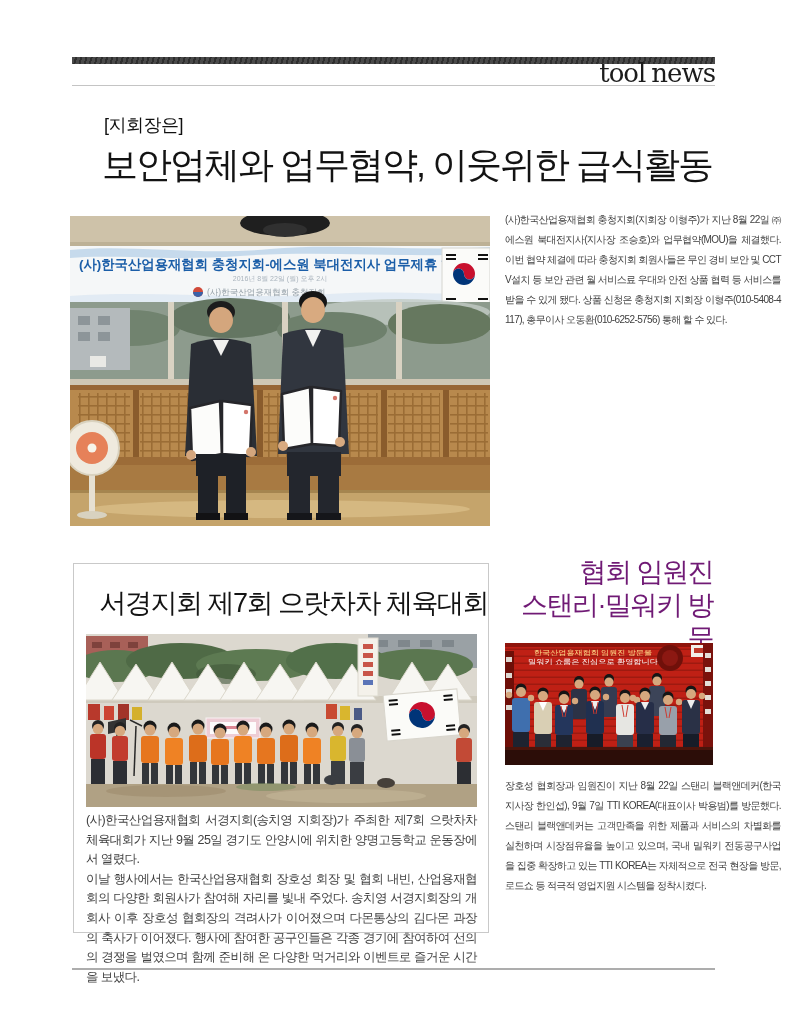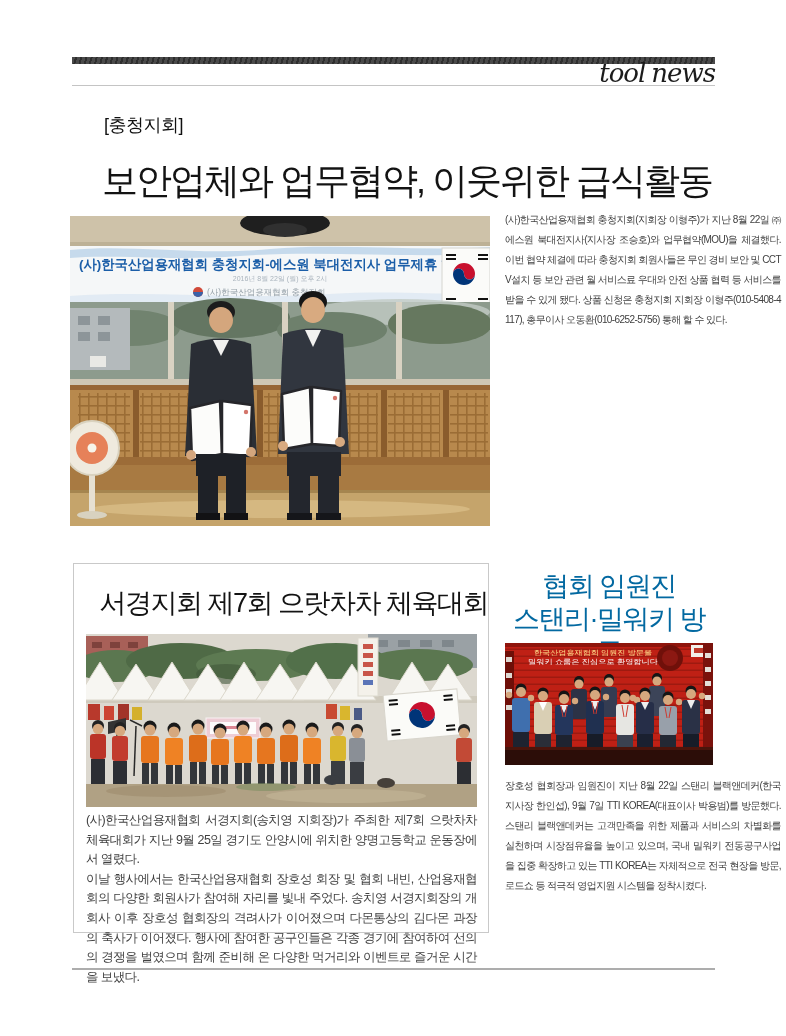--- a/index.html
+++ b/index.html
@@ -4,62 +4,62 @@
 <style>
   html,body{margin:0;padding:0;background:#ffffff;}
   .page{position:relative;width:786px;height:1036px;background:#fff;overflow:hidden;
         font-family:"Liberation Sans","DejaVu Sans",sans-serif;}
   .abs{position:absolute;}
 
   
   .topbar{left:72px;top:57px;width:643px;height:7px;
     background:repeating-linear-gradient(105deg,#4a4a4a 0 3px,#2e2e2e 3px 5px);}
   .logo{top:61px;right:71px;font-family:"DejaVu Serif","Liberation Serif",serif;
-    font-size:26px;color:#1c1c1c;letter-spacing:-1px;line-height:24px;font-style:italic;}
+    font-size:26px;color:#1c1c1c;letter-spacing:-1px;line-height:24px;}
   .logo .sep{display:inline-block;width:6px;}
   .hairline{left:72px;top:85px;width:643px;height:1px;background:#c4c4c4;}
 
   
   .tag{left:104px;top:113px;font-size:18px;color:#101010;letter-spacing:-0.5px;}
-  .main-title{left:102px;top:157px;width:620px;font-size:36px;line-height:48px;
+  .main-title{left:102px;top:141px;width:620px;font-size:36px;line-height:48px;
     color:#131313;letter-spacing:-2px;font-weight:500;}
   .photo1{left:70px;top:216px;width:420px;height:310px;}
   .main-body{left:505px;top:210px;width:276px;}
   .body-text{font-size:10px;line-height:19.9px;color:#404040;text-align:justify;
     word-break:break-all;letter-spacing:-0.6px;}
   .body-text p{margin:0;}
 
   
   .sports-box{left:73px;top:563px;width:414px;height:368px;border:1px solid #c9c9c9;background:#fff;}
   .sports-title{left:0;top:21px;width:414px;text-align:right;font-size:27px;
     color:#131313;letter-spacing:-1.5px;font-weight:500;}
   .photo2{left:12px;top:70px;width:391px;height:173px;}
   .sports-body{left:12px;top:247px;width:391px;font-size:12.5px;line-height:19.6px;}
 
   
-  .visit-title{left:505px;top:556px;width:208px;text-align:center;font-size:27px;line-height:33px;
-    color:#0369a1;letter-spacing:-1.5px;font-weight:500;margin-top:14px;}
+  .visit-title{left:505px;top:556px;width:208px;text-align:right;font-size:27px;line-height:33px;
+    color:#701a75;letter-spacing:-1.5px;font-weight:500;}
   .photo3{left:505px;top:643px;width:208px;height:122px;}
   .visit-body{left:505px;top:776px;width:276px;}
 
   .bottom-rule{left:72px;top:968px;width:643px;height:2px;background:#adadad;}
 
   svg{display:block;}
   svg text{font-family:"Liberation Sans","DejaVu Sans",sans-serif;}
 </style>
 </head>
 <body>
 
 <div class="page">
 
   <div class="abs topbar"></div>
   <div class="abs logo"><span>tool</span><span class="sep"></span><span>news</span></div>
   <div class="abs hairline"></div>
 
-  <div class="abs tag">[충청지회]</div>
+  <div class="abs tag">[지회장은]</div>
   <div class="abs main-title">보안업체와 업무협약, 이웃위한 급식활동</div>
 
   <div class="abs photo1">
     <svg viewBox="0 0 420 310" width="420" height="310">
 
       <rect x="0" y="0" width="420" height="30" fill="#cec2a9"></rect>
       <rect x="0" y="26" width="420" height="4" fill="#bdb196"></rect>
       <g>
         <ellipse cx="215" cy="7" rx="45" ry="13" fill="#1f1f1f"></ellipse>
         <ellipse cx="215" cy="14" rx="22" ry="7" fill="#303030"></ellipse>

